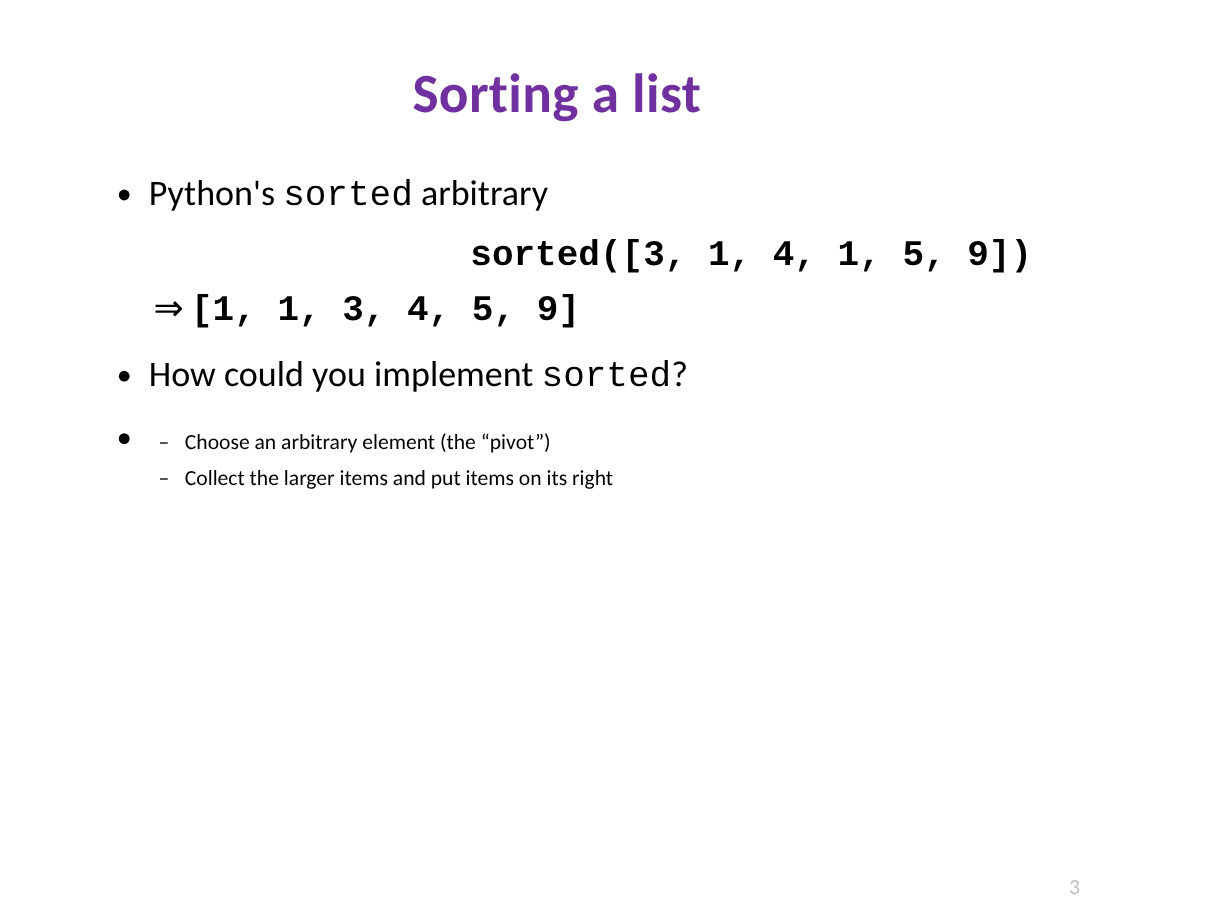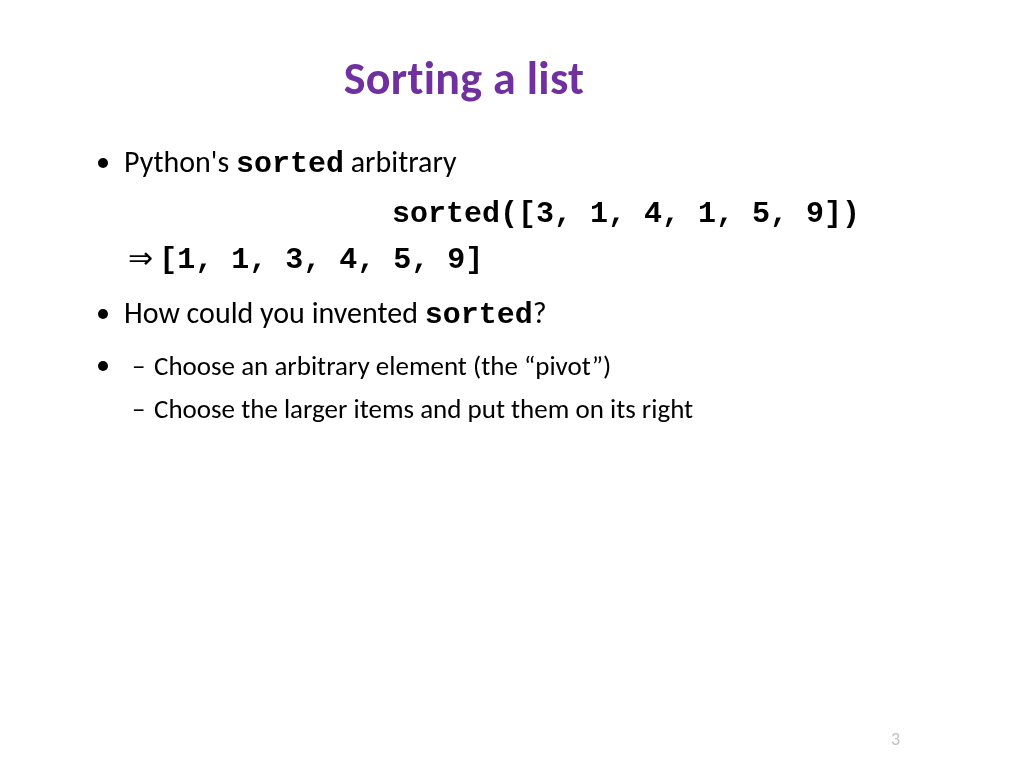--- a/index.html
+++ b/index.html
@@ -34,21 +34,21 @@
     margin: 0;
     padding-left: 56px;
     font-size: 30px;
     line-height: 1.35;
   }
   ul.top > li {
     margin-bottom: 10px;
   }
   .mono {
     font-family: "Courier New", Courier, monospace;
-    font-weight: 700;
+    font-weight: 400;
   }
   .code-block {
     margin-left: 4px;
     margin-top: 8px;
     margin-bottom: 8px;
     font-size: 30px;
     line-height: 1.45;
   }
   .code-block .line1 {
     font-family: "Courier New", Courier, monospace;
@@ -63,21 +63,21 @@
     font-family: Calibri, "Segoe UI", Arial, sans-serif;
     font-weight: 400;
     font-size: 30px;
     margin-right: 6px;
     display: inline-block;
   }
   ul.sub {
     list-style: none;
     margin: 8px 0 0 0;
     padding-left: 30px;
-    font-size: 27px;
+    font-size: 18px;
     line-height: 1.45;
   }
   ul.sub > li::before {
     content: "–";
     display: inline-block;
     width: 22px;
     margin-left: -22px;
   }
   ul.sub > li {
     margin-bottom: 4px;
@@ -103,27 +103,27 @@
       <span>Python's </span><span class="mono">sorted</span><span> arbitrary</span><br>
       <div class="code-block">
         <div class="line1">sorted([3, 1, 4, 1, 5, 9])</div>
         <div class="line2">
           <span class="arrow-sym">⇒</span><span>[1, 1, 3, 4, 5, 9]</span>
         </div>
       </div>
     </li>
 
     <li>
-      <span>How could you invented </span><span class="mono">sorted</span><span>?</span>
+      <span>How could you implement </span><span class="mono">sorted</span><span>?</span>
     </li>
 
     <li>
       <ul class="sub">
         <li>Choose an arbitrary element (the “pivot”)</li>
-        <li>Choose the larger items and put them on its right</li>
+        <li>Collect the larger items and put items on its right</li>
       </ul>
     </li>
 
   </ul>
 
   <div class="page-num">3</div>
 
 </div>
 
 </body></html>

